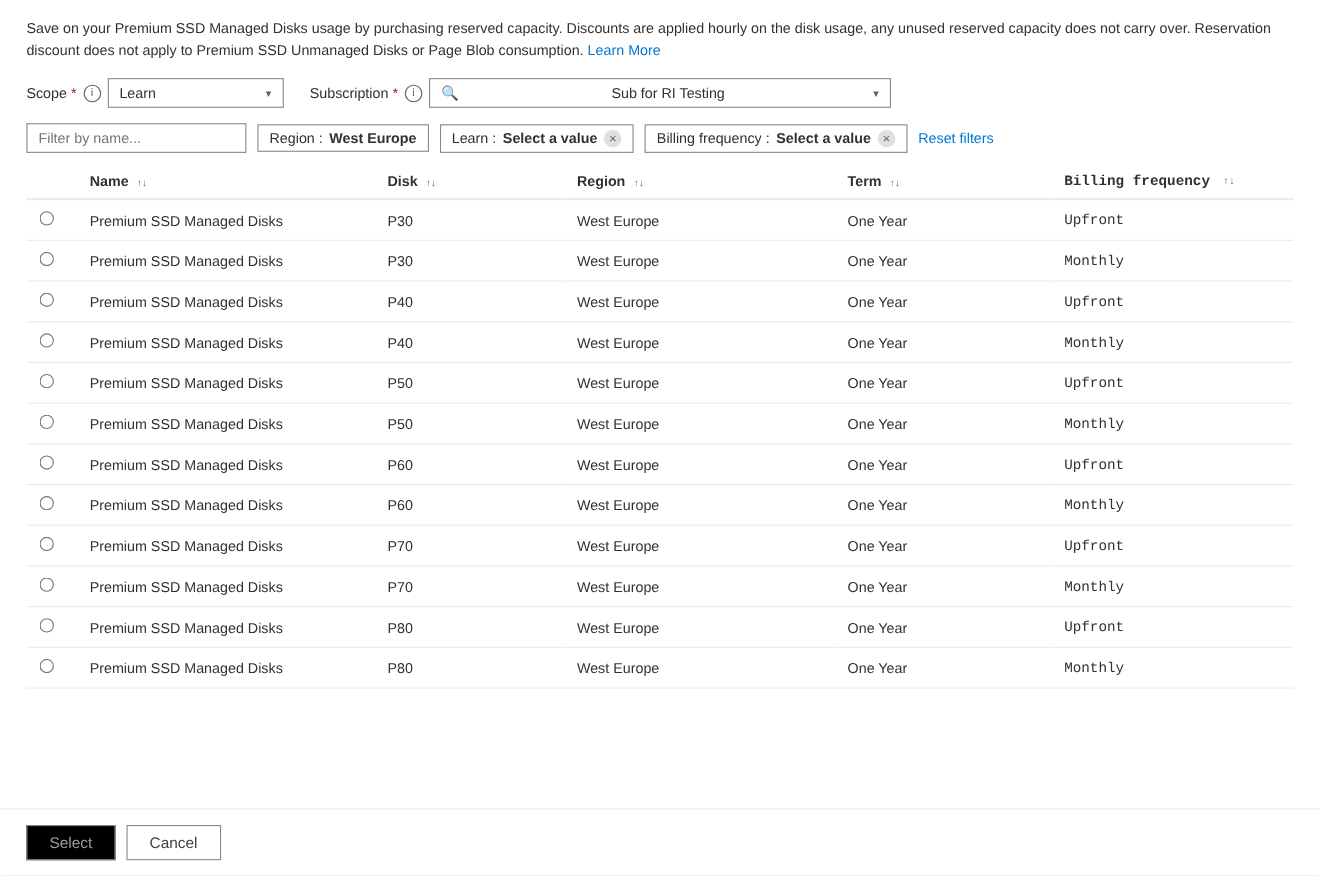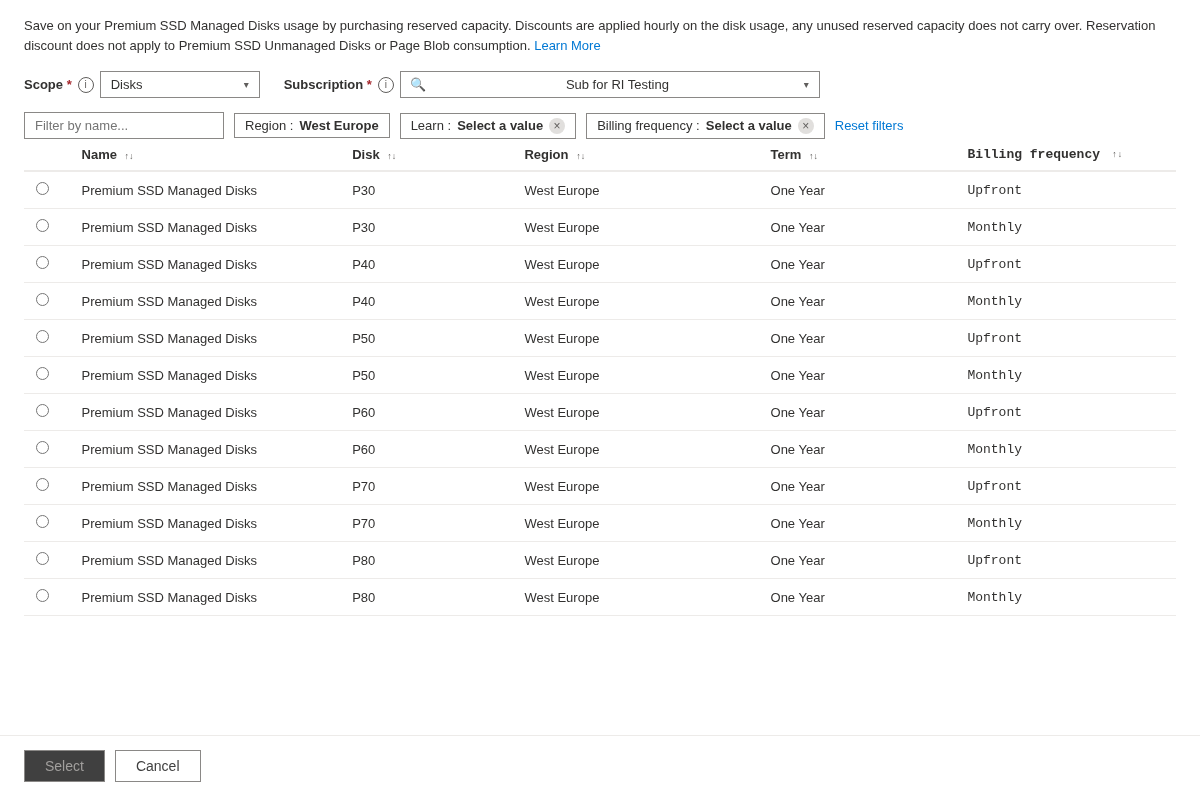--- a/index.html
+++ b/index.html
@@ -63,21 +63,21 @@
       gap: 24px;
       margin-bottom: 14px;
     }
     .field-group {
       display: flex;
       align-items: center;
       gap: 6px;
     }
     .field-label {
       font-size: 13px;
-      font-weight: 700;
+      font-weight: 400;
       color: #323130;
     }
     .required-star {
       color: #a4262c;
     }
     .info-icon {
       display: inline-flex;
       align-items: center;
       justify-content: center;
       width: 16px;
@@ -120,20 +120,21 @@
     }
     .subscription-search-icon {
       color: #605e5c;
       font-size: 13px;
       margin-right: 4px;
     }
     .filter-row {
       display: flex;
       align-items: center;
       gap: 10px;
+      margin-bottom: 10px;
     }
     .filter-input {
       border: 1px solid #8a8886;
       padding: 5px 10px;
       font-size: 13px;
       min-width: 200px;
       color: #a19f9d;
       outline: none;
     }
     .filter-chip {
@@ -213,21 +214,21 @@
     .col-billing { width: 160px; font-family: Liberation Mono, monospace; }
     .dialog-footer {
       border-top: 1px solid #edebe9;
       padding: 14px 24px;
       display: flex;
       align-items: center;
       gap: 10px;
       margin-top: auto;
     }
     .btn-select {
-      background: #404040;
+      background: #000000;
       border: 1px solid #8a8886;
       padding: 7px 20px;
       font-size: 14px;
       color: #a19f9d;
       cursor: not-allowed;
     }
     .btn-cancel {
       background: #fff;
       border: 1px solid #8a8886;
       padding: 7px 20px;
@@ -251,21 +252,21 @@
 
     <div class="controls-row">
 
       <div class="field-group">
         <span class="field-label">
           <span>Scope</span>
           <span class="required-star">*</span>
         </span>
         <span class="info-icon">i</span>
         <div class="dropdown">
-          <span class="dropdown-text">Disks</span>
+          <span class="dropdown-text">Learn</span>
           <span class="dropdown-chevron">▾</span>
         </div>
       </div>
 
       <div class="field-group">
         <span class="field-label">
           <span>Subscription</span>
           <span class="required-star">*</span>
         </span>
         <span class="info-icon">i</span>

